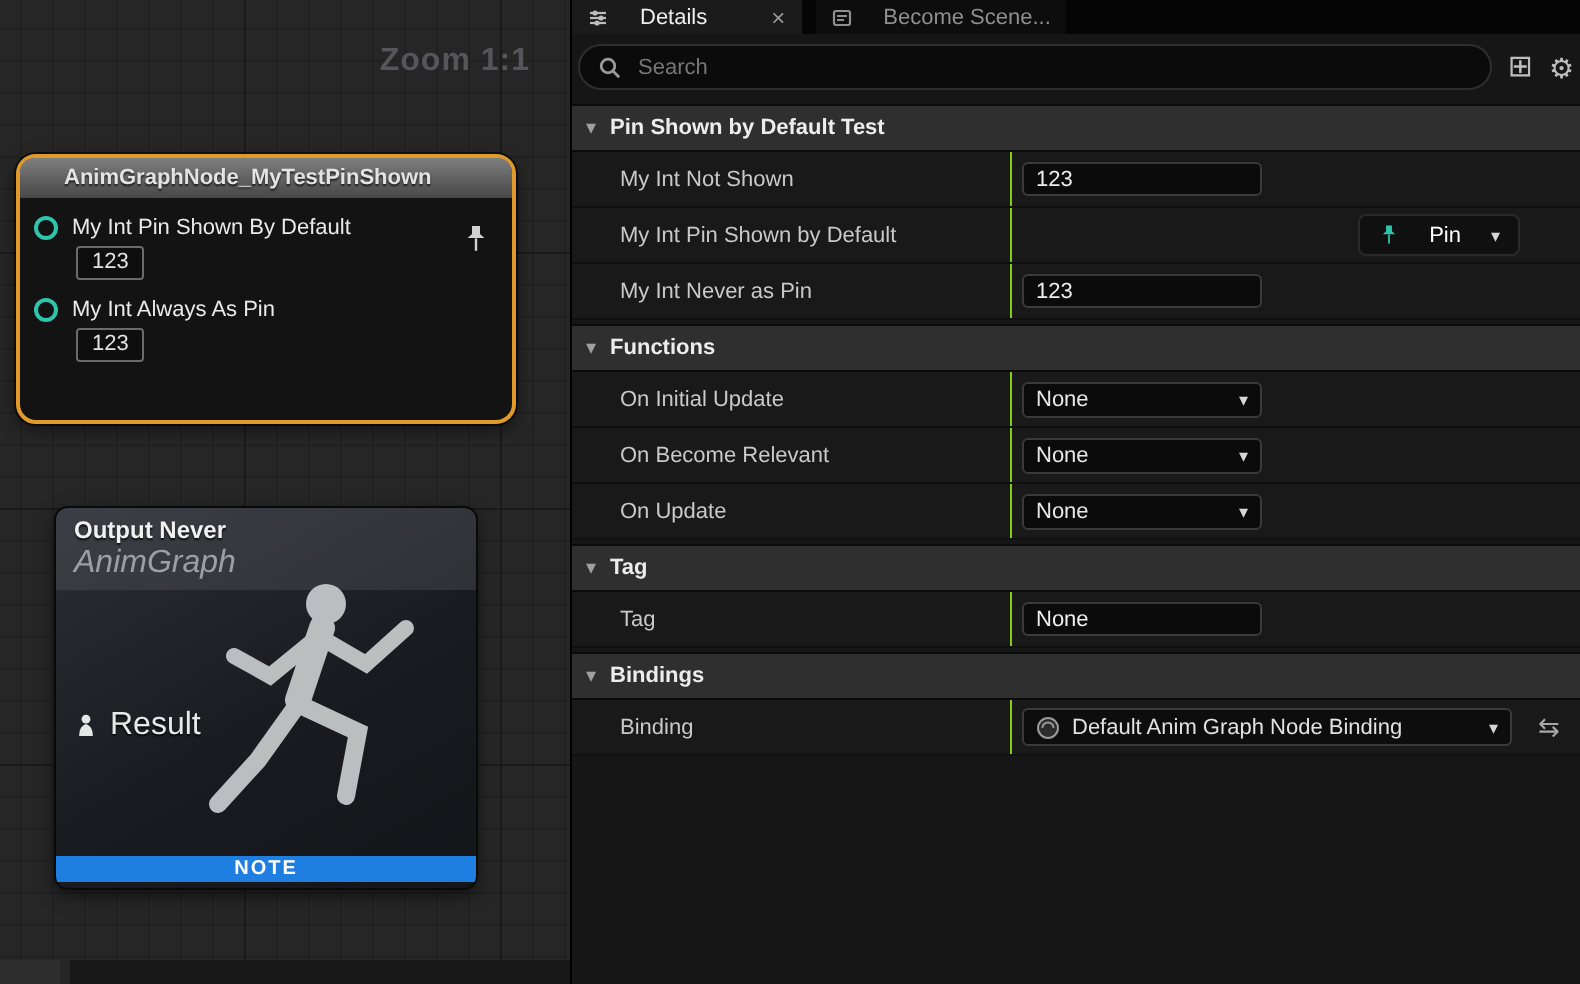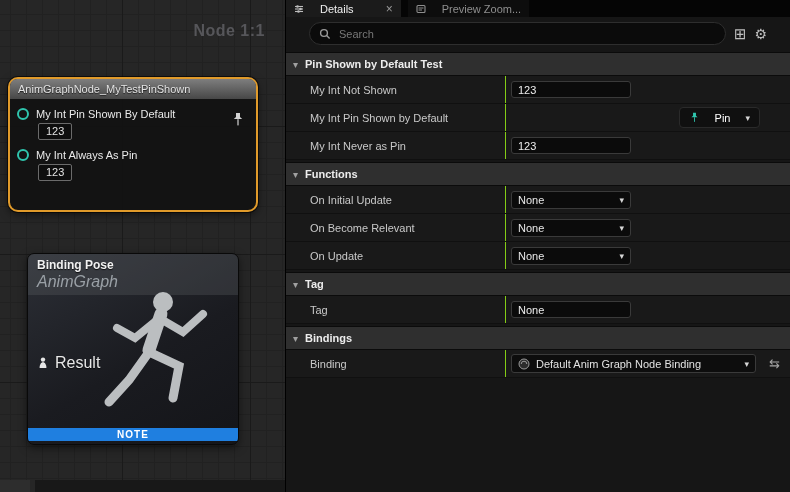--- a/index.html
+++ b/index.html
@@ -28,22 +28,22 @@
   
   .node-main{
     position:absolute;left:8px;top:77px;width:246px;height:131px;
     border:2px solid #e09a2a;border-radius:10px;
     background:rgba(18,18,18,.94);
     box-shadow:0 0 0 1px rgba(0,0,0,.6), 0 3px 8px rgba(0,0,0,.5);
   }
   .node-main-header{
     height:20px;border-radius:7px 7px 0 0;
     background:linear-gradient(180deg,#7e7e7e,#474747);
-    color:#e3e3e3;font-size:11px;font-weight:normal;
-    line-height:20px;padding:0 8px;
+    color:#e3e3e3;font-size:11px;font-weight:bold;
+    line-height:20px;padding:0 22px;
     text-shadow:0 1px 1px rgba(0,0,0,.7);
     white-space:nowrap;overflow:hidden;
   }
   .pin-row{display:flex;align-items:center;gap:7px;margin:9px 0 0 7px;
     color:#eaeaea;font-size:11px;}
   .pin-circle{width:8px;height:8px;border:2px solid #2fc5ad;border-radius:50%;flex:none;}
   .pin-value-box{display:inline-block;margin:3px 0 0 28px;background:#0e0e0e;
     border:1px solid #6b6b6b;border-radius:2px;color:#e2e2e2;font-size:11px;
     padding:1px 7px;line-height:13px;}
   .tack{position:absolute;right:11px;top:33px;width:14px;height:15px;}
@@ -69,21 +69,21 @@
   .strip-dark{position:absolute;left:35px;bottom:0;width:250px;height:12px;background:#181818;}
   .strip-light{position:absolute;left:0;bottom:0;width:30px;height:12px;background:#2d2d2d;}
   
   .panel{position:absolute;left:285px;top:0;width:505px;height:492px;
     background:#161616;border-left:1px solid #000;box-sizing:border-box;}
   .tabbar{height:17px;background:#050505;display:flex;align-items:stretch;}
   .tab{display:flex;align-items:center;gap:16px;padding:0 8px;font-size:11px;cursor:default;}
   .tab.active{background:#1b1b1b;color:#efefef;}
   .tab.inactive{background:#0d0d0d;color:#8f8f8f;margin-left:7px;}
   .tab .x{margin-left:16px;color:#9a9a9a;font-size:12px;line-height:1;}
-  .searchrow{height:33px;display:flex;align-items:center;padding:0 23px;gap:8px;}
+  .searchrow{height:33px;display:flex;align-items:center;padding:0 3px;gap:8px;}
   .searchbox{flex:1;height:21px;background:#0b0b0b;border:1px solid #2e2e2e;
     border-radius:12px;display:flex;align-items:center;padding:0 9px;gap:6px;}
   .searchbox input{flex:1;background:transparent;border:none;outline:none;
     color:#ddd;font-size:11px;font-family:inherit;}
   .searchbox input::placeholder{color:#777;}
   .tool-ico{color:#bdbdbd;font-size:15px;line-height:1;}
   .gear{font-size:14px;}
   .section{margin-top:2px;}
   .section:first-of-type{margin-top:6px;}
   .sec-header{height:22px;background:#2f2f2f;display:flex;align-items:center;gap:7px;
@@ -110,21 +110,21 @@
   .binding-dd{width:245px;height:19px;background:#0d0d0d;border:1px solid #3a3a3a;
     border-radius:3px;display:flex;align-items:center;gap:6px;padding:0 6px;
     color:#e2e2e2;font-size:11px;box-sizing:border-box;}
   .binding-dd .chev{margin-left:auto;color:#d6d6d6;font-size:9px;}
   .reset-ico{margin-left:13px;color:#a6a6a6;font-size:13px;line-height:1;}
 </style>
 </head>
 <body>
 
 <div class="canvas">
-  <div class="zoom-label">Node 1:1</div>
+  <div class="zoom-label">Zoom 1:1</div>
 
   <div class="node-main">
     <div class="node-main-header">AnimGraphNode_MyTestPinShown</div>
 
     <svg class="tack" viewBox="0 0 14 15">
       <path d="M5 1h4v4l2.2 2H2.8L5 5z" fill="#d2d2d2"></path>
       <rect x="6.4" y="7.2" width="1.2" height="6.2" fill="#d2d2d2"></rect>
     </svg>
 
     <div class="pin-row">
@@ -135,21 +135,21 @@
 
     <div class="pin-row">
       <span class="pin-circle"></span>
       <span>My Int Always As Pin</span>
     </div>
     <span class="pin-value-box">123</span>
   </div>
 
   <div class="node-out">
     <div class="node-out-header">
-      <div class="node-out-title">Binding Pose</div>
+      <div class="node-out-title">Output Never</div>
       <div class="node-out-sub">AnimGraph</div>
     </div>
 
     <svg class="mannequin" viewBox="0 0 155 145">
       <g stroke="#c9ccce" fill="none" stroke-linecap="round">
         <circle cx="80" cy="18" r="10" fill="#c9ccce" stroke="none"></circle>
         <path d="M78 30 L66 66" stroke-width="13"></path>
         <path d="M76 34 L100 48 L120 30" stroke-width="8"></path>
         <path d="M74 36 L52 54 L34 44" stroke-width="8"></path>
         <path d="M66 68 L96 82 L90 114" stroke-width="9"></path>
@@ -188,21 +188,21 @@
       </svg>
       <span>Details</span>
       <span class="x">×</span>
     </div>
     <div class="tab inactive">
       <svg width="10" height="10" viewBox="0 0 10 10">
         <rect x="1" y="1.5" width="8" height="7" rx="1" fill="none" stroke="#8f8f8f" stroke-width="1.1"></rect>
         <line x1="2.5" y1="4" x2="7.5" y2="4" stroke="#8f8f8f" stroke-width="1"></line>
         <line x1="2.5" y1="6" x2="6" y2="6" stroke="#8f8f8f" stroke-width="1"></line>
       </svg>
-      <span>Preview Zoom...</span>
+      <span>Become Scene...</span>
     </div>
   </div>
 
   <div class="searchrow">
     <div class="searchbox">
       <svg width="12" height="12" viewBox="0 0 12 12">
         <circle cx="5" cy="5" r="3.4" fill="none" stroke="#9a9a9a" stroke-width="1.4"></circle>
         <line x1="7.6" y1="7.6" x2="10.6" y2="10.6" stroke="#9a9a9a" stroke-width="1.4"></line>
       </svg>
       <input placeholder="Search" style="">

